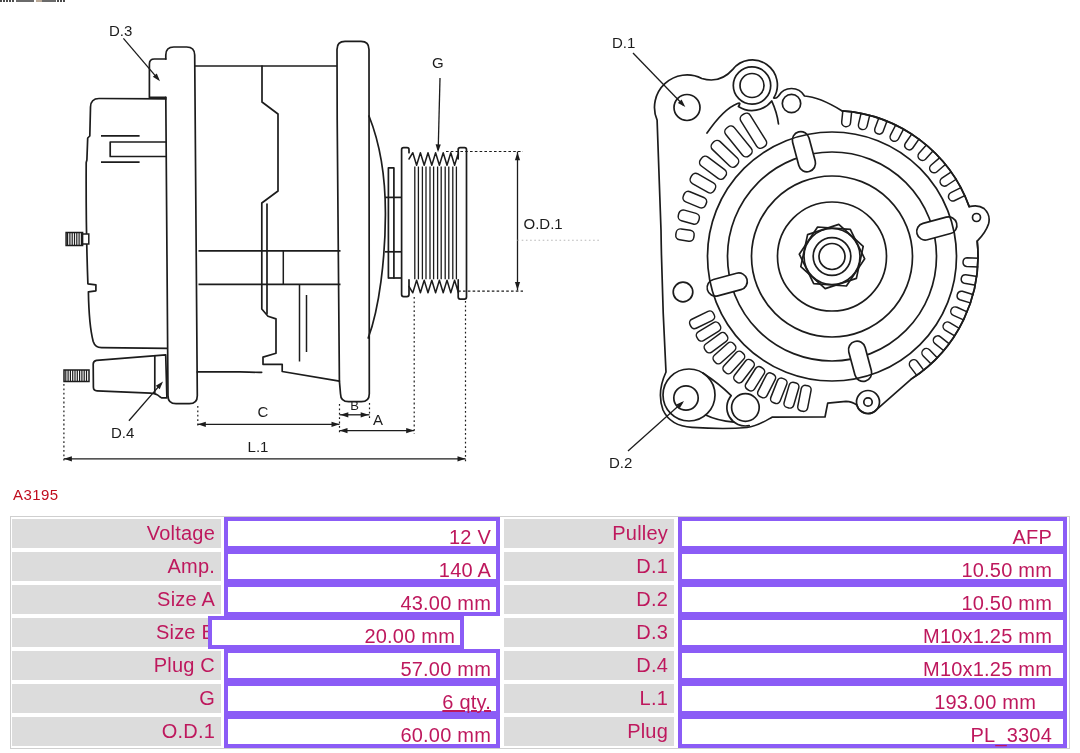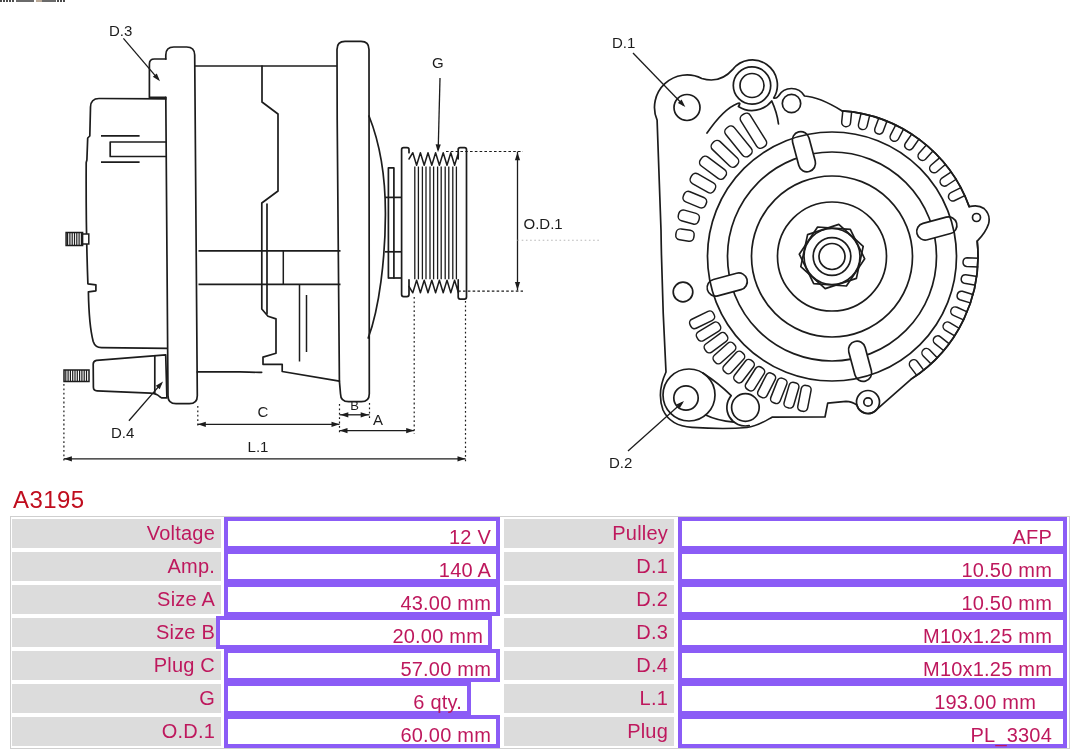--- a/index.html
+++ b/index.html
@@ -2,21 +2,21 @@
 <html><head><meta charset="utf-8">
 <style>
 html,body{margin:0;padding:0;background:#fff;width:1080px;height:753px;overflow:hidden;}
 body{font-family:"Liberation Sans",sans-serif;position:relative;}
 svg text{font-family:"Liberation Sans",sans-serif;}
 .g,.w{position:absolute;height:29px;line-height:29px;text-align:right;padding-right:6px;
  font-size:20px;letter-spacing:0.2px;color:#be185d;box-sizing:border-box;}
 .g{background:#dcdcdc;}
 .w{background:#fff;border:4px solid #8b5cf6;height:33px;line-height:33px;padding-right:5px;}
 #tblborder{position:absolute;left:10px;top:516px;width:1060px;height:233px;border:1px solid #cfcfcf;box-sizing:border-box;}
-#pn{position:absolute;left:13px;top:486px;font-size:24px;letter-spacing:0.4px;color:#c00d1e;}
+#pn{position:absolute;left:13px;top:486px;font-size:15px;letter-spacing:0.4px;color:#c00d1e;}
 .tick{position:absolute;top:0;height:2px;background:#4a4a4a;}
 </style></head>
 <body>
 <svg width="1080" height="485" viewBox="0 0 1080 485">
 <path d="M 165.8,98.9 L 99,98.5 Q 90.7,98.6 90.5,107 L 89.8,136 L 87.7,138 L 86.9,160 L 86.2,162.5 C 86.0,200 86.6,250 87.9,283.8 L 95.9,284.8 L 95.9,290.8 L 88.4,291.8 C 88.7,310 90.2,330 93.2,341.5 Q 95.2,347.6 101.5,347.7 L 167,348.3" fill="none" stroke="#1c1c1c" stroke-width="1.7" stroke-linejoin="round" stroke-linecap="round"></path>
 <line x1="101.0" y1="135.9" x2="139.6" y2="135.9" stroke="#1c1c1c" stroke-width="1.7" stroke-linecap="butt"></line>
 <path d="M 165.8,142.0 L 110.2,142.0 L 110.2,156.5 L 165.8,156.5" fill="none" stroke="#1c1c1c" stroke-width="1.7" stroke-linejoin="round" stroke-linecap="round"></path>
 <line x1="101.0" y1="162.2" x2="139.6" y2="162.2" stroke="#1c1c1c" stroke-width="1.7" stroke-linecap="butt"></line>
 <g>
 <rect x="66.1" y="232.5" width="16.5" height="13" fill="#fff" stroke="#1c1c1c" stroke-width="1.5"></rect>
@@ -251,27 +251,27 @@
 <div class="w" style="left:678px;top:517px;width:389px;padding-right:11px;">AFP</div>
 <div class="g" style="left:12px;top:552px;width:209px;">Amp.</div>
 <div class="w" style="left:224px;top:550px;width:276px;">140 A</div>
 <div class="g" style="left:504px;top:552px;width:170px;">D.1</div>
 <div class="w" style="left:678px;top:550px;width:389px;padding-right:11px;">10.50 mm</div>
 <div class="g" style="left:12px;top:585px;width:209px;">Size A</div>
 <div class="w" style="left:224px;top:583px;width:276px;">43.00 mm</div>
 <div class="g" style="left:504px;top:585px;width:170px;">D.2</div>
 <div class="w" style="left:678px;top:583px;width:389px;padding-right:11px;">10.50 mm</div>
 <div class="g" style="left:12px;top:618px;width:209px;">Size B</div>
-<div class="w" style="left:216px;top:616px;width:276px;padding-left:31px;">20.00 mm</div>
+<div class="w" style="left:208px;top:616px;width:256px;padding-left:31px;">20.00 mm</div>
 <div class="g" style="left:504px;top:618px;width:170px;">D.3</div>
 <div class="w" style="left:678px;top:616px;width:389px;padding-right:11px;">M10x1.25 mm</div>
 <div class="g" style="left:12px;top:651px;width:209px;">Plug C</div>
 <div class="w" style="left:224px;top:649px;width:276px;">57.00 mm</div>
 <div class="g" style="left:504px;top:651px;width:170px;">D.4</div>
 <div class="w" style="left:678px;top:649px;width:389px;padding-right:11px;">M10x1.25 mm</div>
 <div class="g" style="left:12px;top:684px;width:209px;">G</div>
-<div class="w" style="left:224px;top:682px;width:247px;">6 qty.</div>
+<div class="w" style="left:224px;top:682px;width:276px;text-decoration:underline;">6 qty.</div>
 <div class="g" style="left:504px;top:684px;width:170px;">L.1</div>
 <div class="w" style="left:678px;top:682px;width:389px;padding-right:27px;">193.00 mm</div>
 <div class="g" style="left:12px;top:717px;width:209px;">O.D.1</div>
 <div class="w" style="left:224px;top:715px;width:276px;">60.00 mm</div>
 <div class="g" style="left:504px;top:717px;width:170px;padding-left:48px;">Plug</div>
 <div class="w" style="left:678px;top:715px;width:389px;padding-right:11px;">PL_3304</div>
 
 </body></html>

